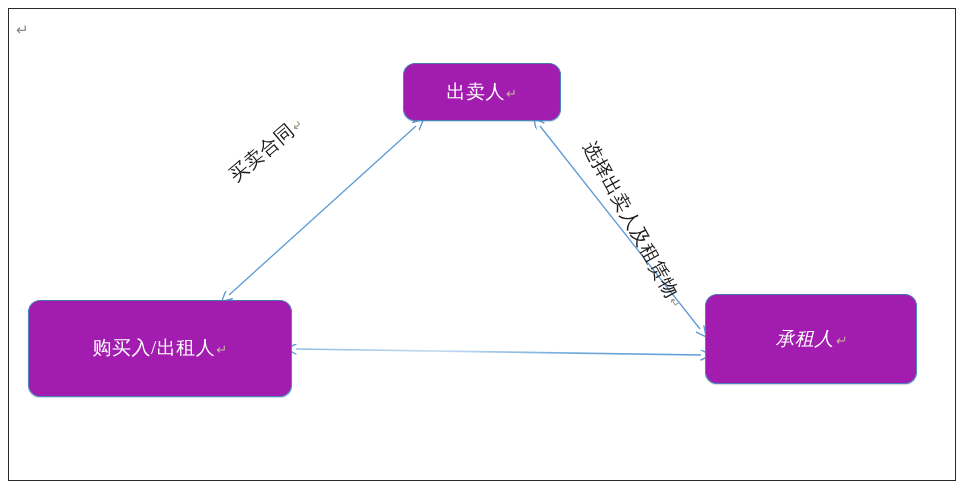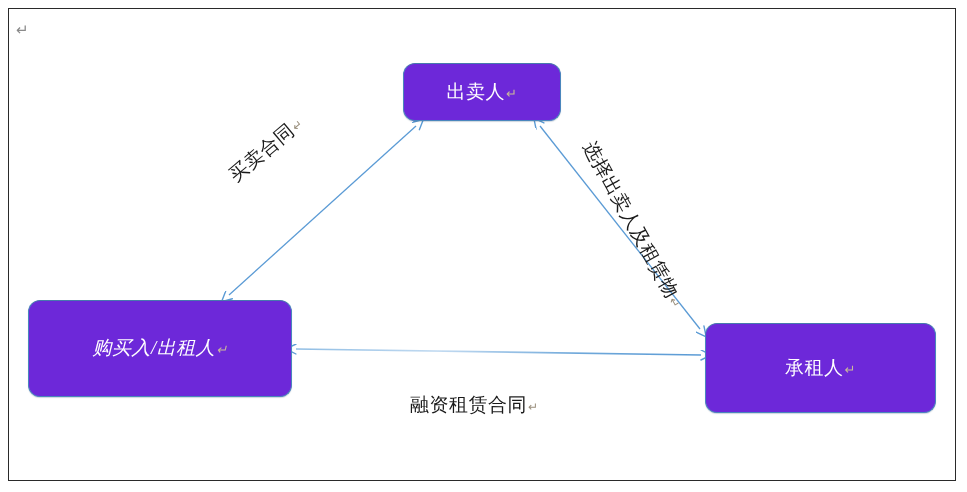--- a/index.html
+++ b/index.html
@@ -44,21 +44,21 @@
     position: absolute;
     left: 0;
     top: 0;
     width: 967px;
     height: 492px;
   }
   
   .node {
     position: absolute;
     box-sizing: border-box;
-    background: #6d28d9;
+    background: #a21caf;
     border: 1px solid #4a86bd;
     border-top-color: #4679ad;
     border-radius: 12px;
     display: flex;
     flex-direction: column;
     align-items: center;
     justify-content: center;
     color: #ffffff;
     font-size: 19px;
     letter-spacing: 0.5px;
@@ -79,27 +79,27 @@
     left: 403px;
     top: 63px;
     width: 158px;
     height: 58px;
   }
   #node-lessor {
     left: 28px;
     top: 300px;
     width: 264px;
     height: 97px;
-    font-style: italic;
   }
   #node-lessee {
     left: 705px;
-    top: 323px;
-    width: 231px;
+    top: 294px;
+    width: 212px;
     height: 90px;
+    font-style: italic;
   }
   
   .edge-label {
     position: absolute;
     color: #1a1a1a;
     font-size: 19px;
     white-space: nowrap;
     letter-spacing: 0.5px;
     font-family: "Liberation Serif", "DejaVu Serif", serif;
   }
@@ -167,15 +167,14 @@
   </div>
 
   <div class="node" id="node-lessee">
     <div class="line"><span>承租人</span><span class="pilcrow">↵</span></div>
   </div>
 
   <div class="edge-label" id="label-sales"><span>买卖合同</span><span class="pilcrow">↵</span></div>
 
   <div class="edge-label" id="label-choose"><span>选择出卖人及租赁物</span><span class="pilcrow">↵</span></div>
 
-  <div class="edge-label" id="label-lease"><span>融资租赁合同</span><span class="pilcrow">↵</span></div>
 
 </div>
 
 </body></html>

